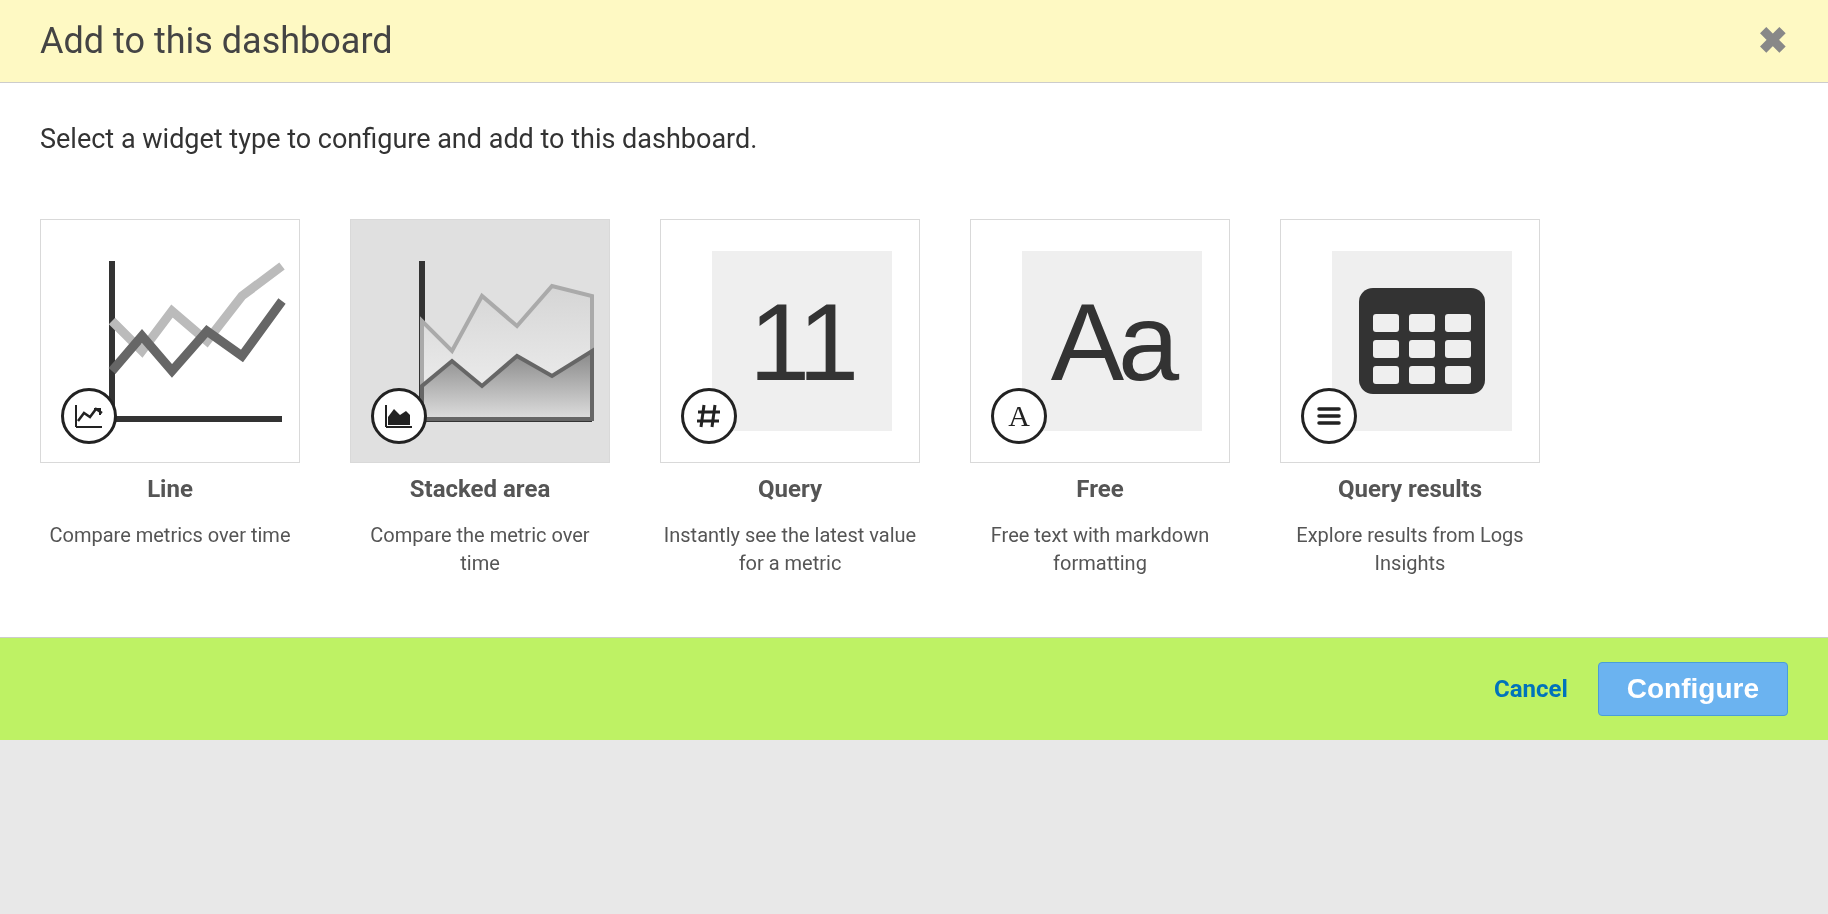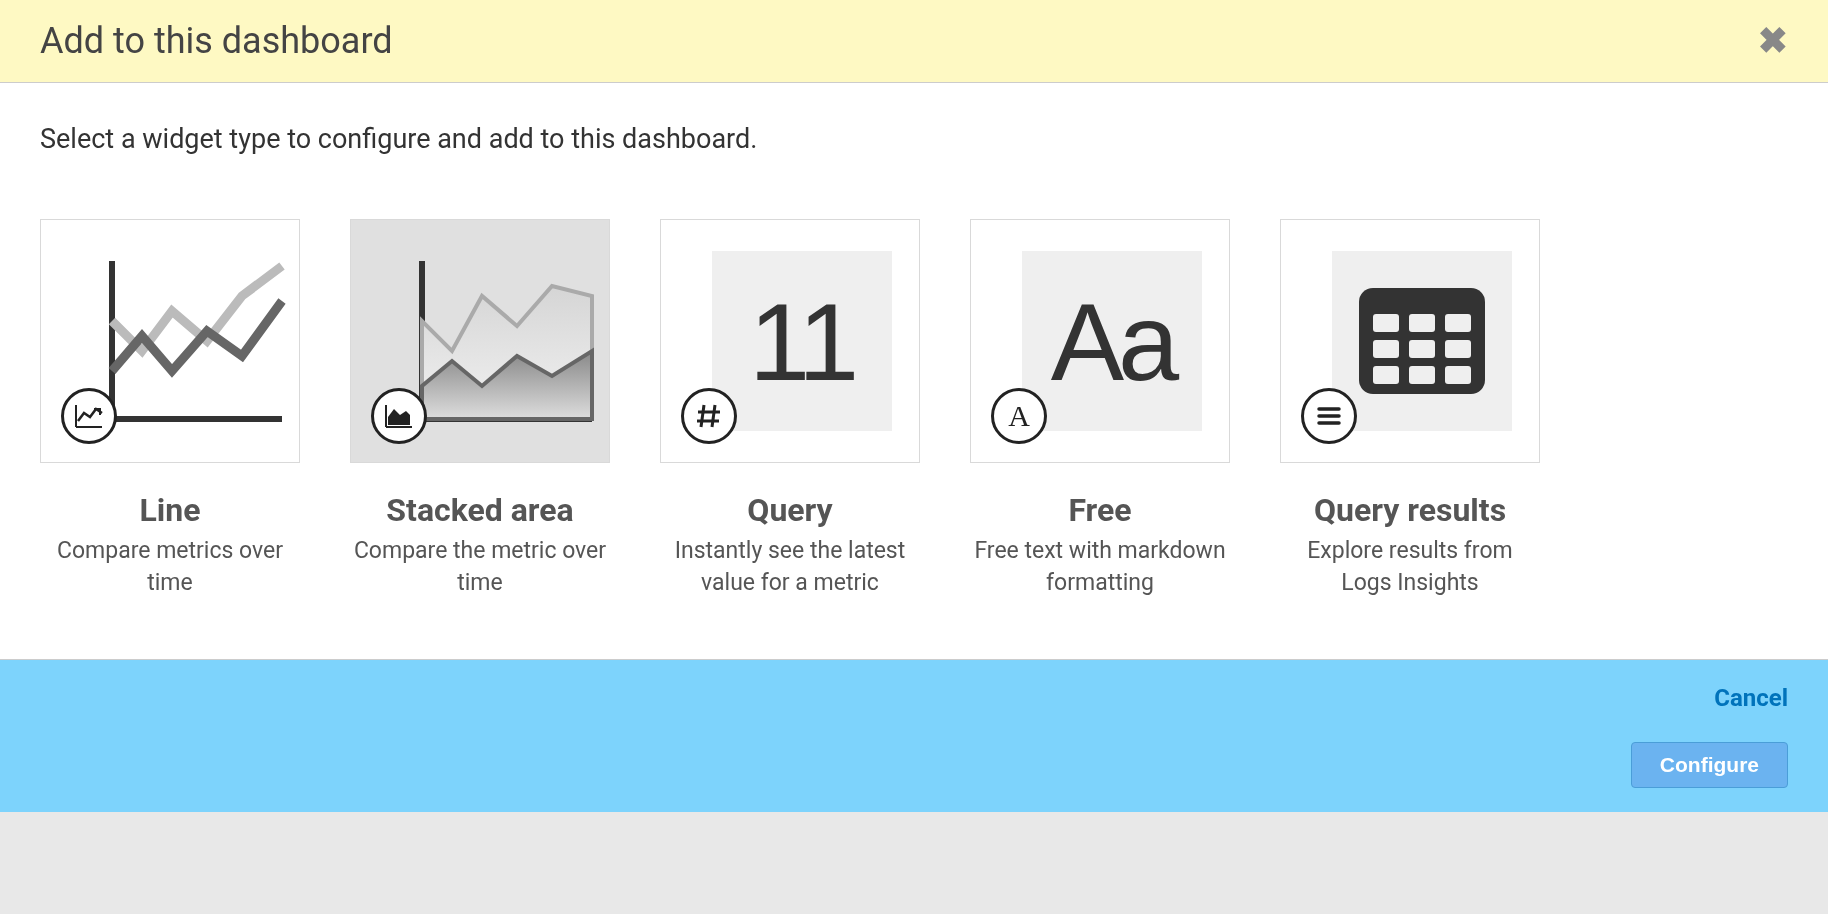--- a/index.html
+++ b/index.html
@@ -58,30 +58,30 @@
       position: relative;
       display: flex;
       align-items: center;
       justify-content: center;
       padding-left: 24px;
     }
     .widget.selected .widget-box {
       background: #e0e0e0;
     }
     .widget-title {
-      font-size: 32px;
+      font-size: 24px;
       font-weight: 700;
       color: #555;
-      margin-top: 28px;
+      margin-top: 12px;
     }
     .widget-desc {
-      font-size: 23px;
+      font-size: 20px;
       color: #555;
       font-weight: 400;
-      margin-top: 6px;
+      margin-top: 18px;
       line-height: 1.4;
     }
     .inner-panel {
       width: 180px;
       height: 180px;
       background: #efefef;
       display: flex;
       align-items: center;
       justify-content: center;
       font-family: Helvetica, Arial, sans-serif;
@@ -105,37 +105,36 @@
       width: 56px;
       height: 56px;
       border-radius: 50%;
       background: #fff;
       border: 3px solid #222;
       display: flex;
       align-items: center;
       justify-content: center;
     }
     .modal-footer {
-      background: #7dd3fc;
+      background: #bef264;
       padding: 24px 40px;
       display: flex;
       justify-content: flex-end;
-      align-items: flex-end;
+      align-items: center;
       gap: 30px;
       border-top: 1px solid #ccc;
-      flex-direction: column;
     }
     .btn-cancel {
       font-size: 24px;
       font-weight: 700;
       color: #0073bb;
       cursor: pointer;
     }
     .btn-configure {
-      font-size: 21px;
+      font-size: 28px;
       font-weight: 700;
       color: #fff;
       background: #6bb3f0;
       border: 1px solid #4a9ed8;
       padding: 10px 28px;
       border-radius: 4px;
       cursor: pointer;
     }
     svg { display: block; }
   </style>

